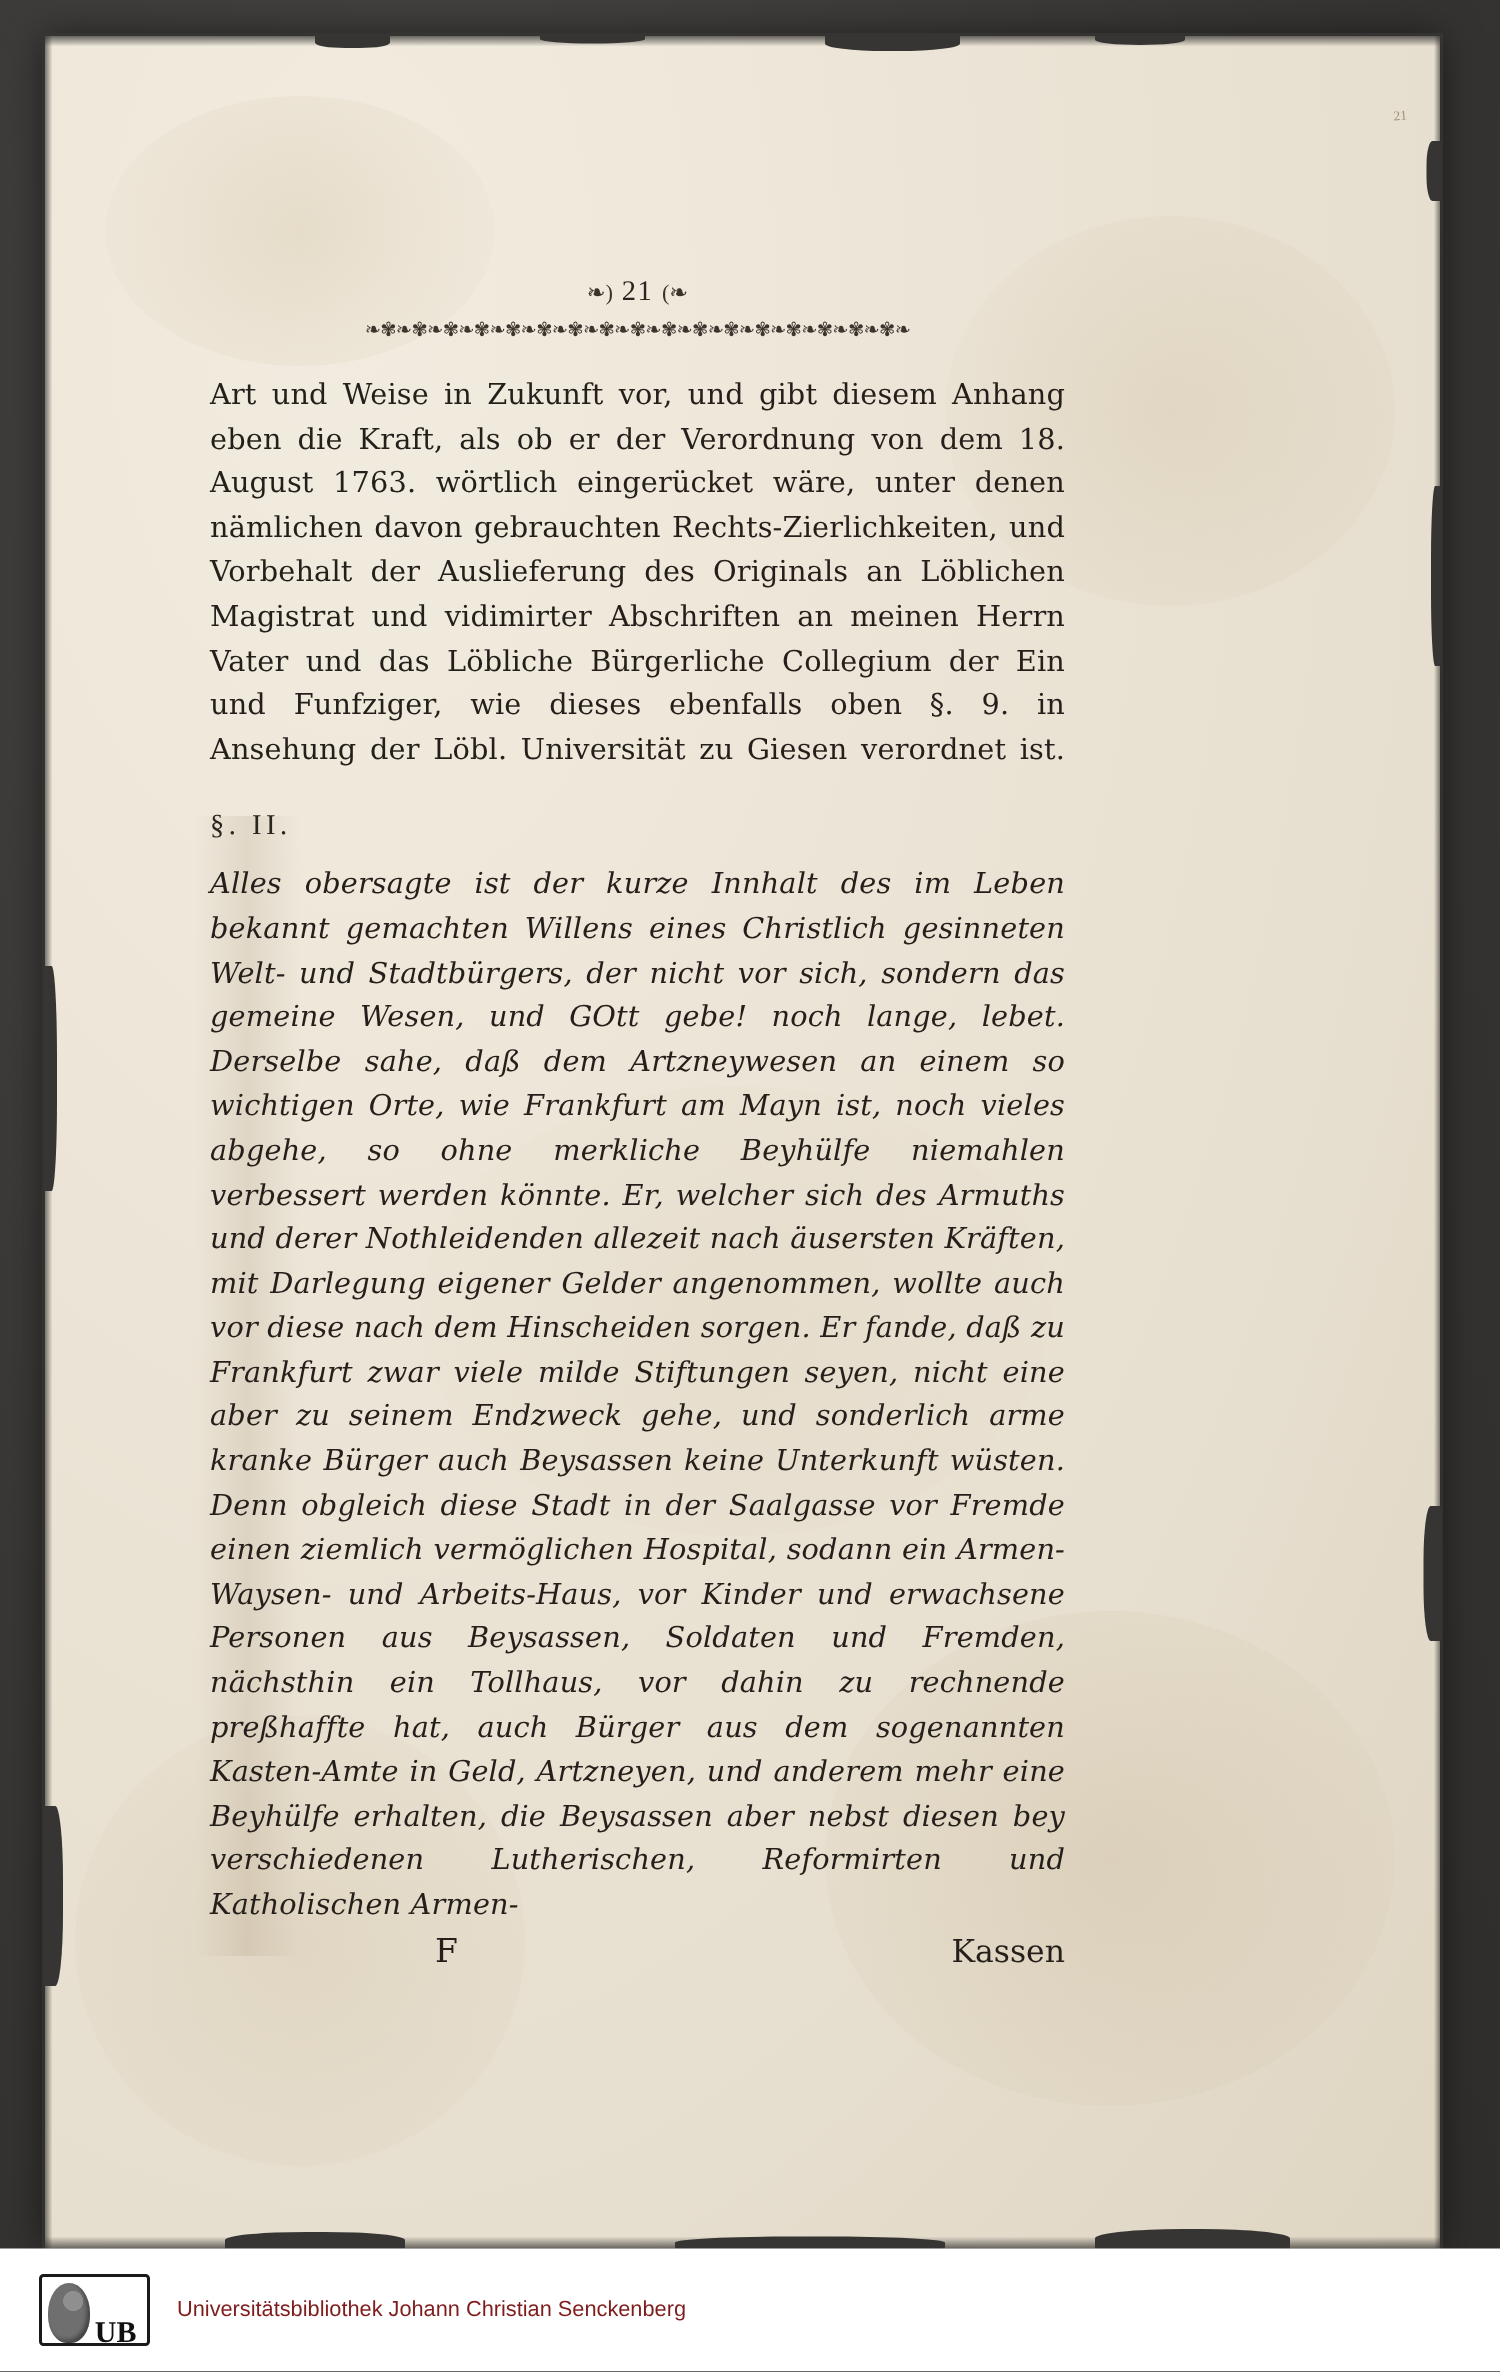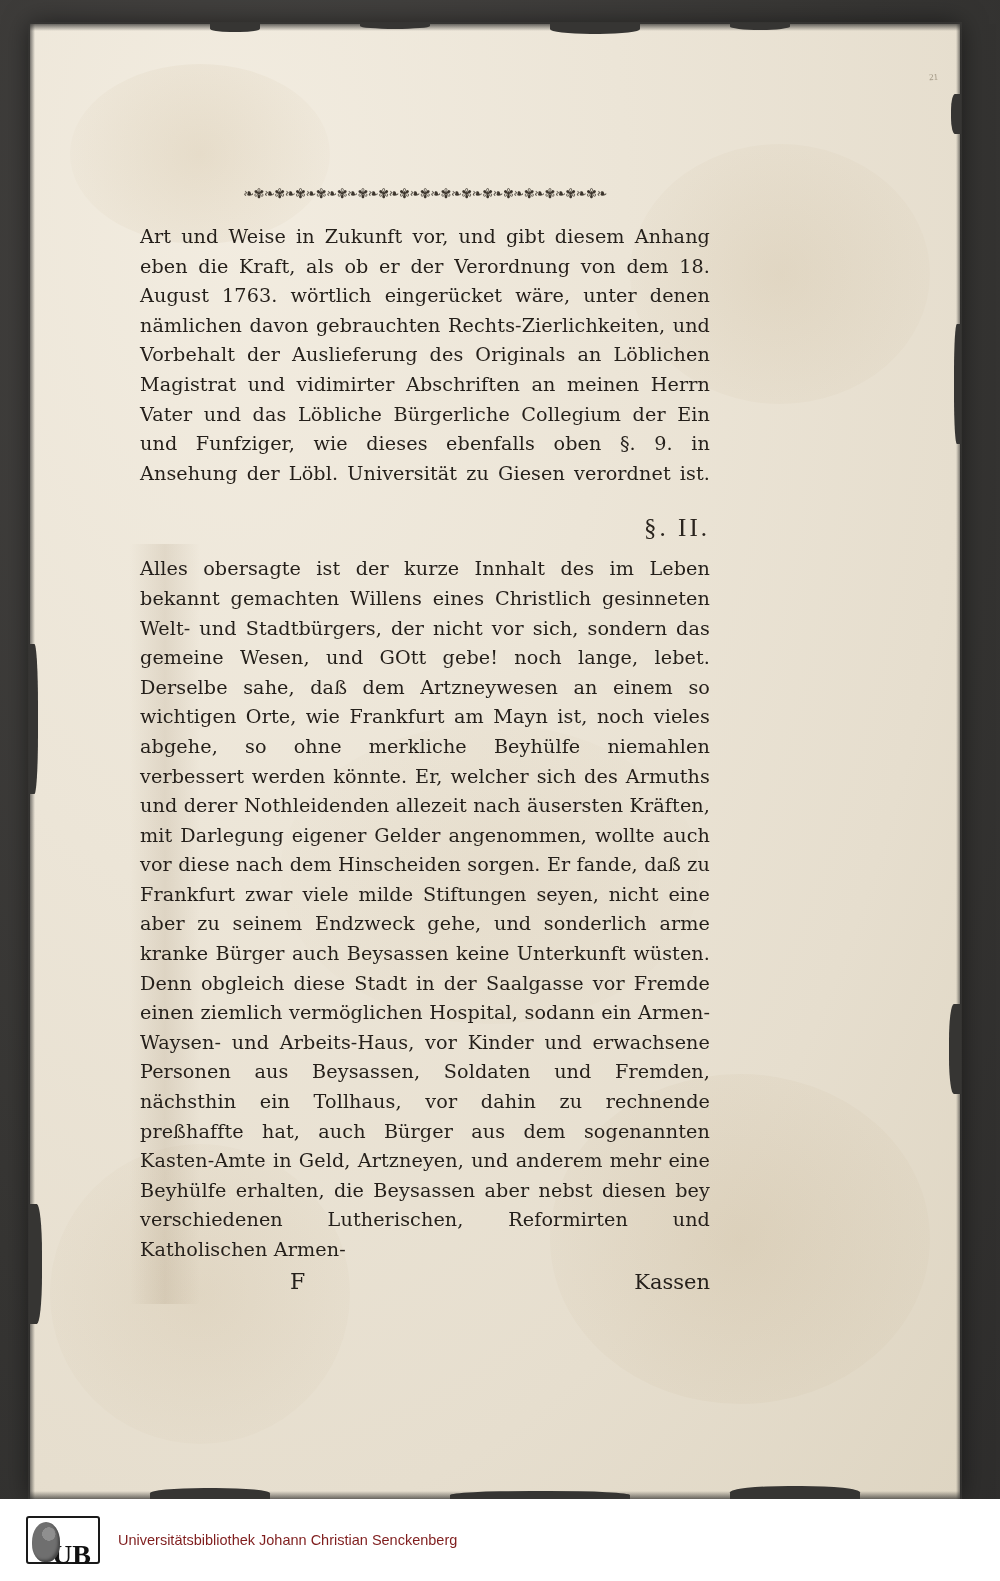--- a/index.html
+++ b/index.html
@@ -113,25 +113,25 @@
     margin: 0 0 4px 0;
     font-family: "DejaVu Serif", serif;
     font-size: 19.2px;
     line-height: 29.6px;
     color: #241f1a;
     text-align: justify;
     text-align-last: justify;
     letter-spacing: 0.1px;
     -webkit-font-smoothing: none;
   }
-  .para.noj { text-align-last: left; }
+  .para.noj { text-align-last: left; font-style: italic; }
 
   .secnum {
-    text-align: right;
-    font-size: 25px;
+    text-align: left;
+    font-size: 19px;
     letter-spacing: 3px;
     margin: 26px 0 12px 0;
     color: #2a241e;
   }
 
   
   .footline {
     display: flex;
     justify-content: space-between;
     align-items: baseline;
@@ -188,21 +188,21 @@
     width: 28px;
     height: 40px;
     border-radius: 50% 50% 45% 45%;
     background:
       radial-gradient(circle at 60% 30%, #8f8f8f 0 20%, #6f6f6f 21% 100%);
     box-shadow: inset -2px -2px 3px rgba(0,0,0,0.4);
   }
   #ub-logo .ub-text {
     font-family: "Liberation Serif", serif;
     font-weight: bold;
-    font-size: 28px;
+    font-size: 20px;
     line-height: 1;
     color: #111;
     padding-right: 7px;
     letter-spacing: 0px;
     margin-top: 30px;
   }
   #credit-text {
     margin-left: 18px;
     font-family: "Liberation Sans", sans-serif;
     font-size: 14.5px;
@@ -235,20 +235,25 @@
   <div class="stain" style="left:520px;top:1050px;width:380px;height:330px;background:radial-gradient(circle,rgba(186,163,124,0.22),rgba(186,163,124,0));"></div>
   <div class="stain" style="left:20px;top:1120px;width:300px;height:300px;background:radial-gradient(circle,rgba(188,166,128,0.18),rgba(188,166,128,0));"></div>
   <div class="stain" style="left:250px;top:700px;width:420px;height:300px;background:radial-gradient(circle,rgba(200,182,150,0.14),rgba(200,182,150,0));"></div>
 
   <div id="showthrough"></div>
 
   <div id="margin-num">21</div>
 
   <div id="content">
 
+    <div class="folio">
+      <span class="orn">❧)</span>
+      <span>21</span>
+      <span class="orn">(❧</span>
+    </div>
 
     <div class="rule">❧✾❧✾❧✾❧✾❧✾❧✾❧✾❧✾❧✾❧✾❧✾❧✾❧✾❧✾❧✾❧✾❧✾❧</div>
 
     <p class="para">Art und Weise in Zukunft vor, und gibt diesem Anhang eben die Kraft, als ob er der Verordnung von dem 18. August 1763. wörtlich eingerücket wäre, unter denen nämlichen davon gebrauchten Rechts-Zierlichkeiten, und Vorbehalt der Auslieferung des Originals an Löblichen Magistrat und vidimirter Abschriften an meinen Herrn Vater und das Löbliche Bürgerliche Collegium der Ein und Funfziger, wie dieses ebenfalls oben §. 9. in Ansehung der Löbl. Universität zu Giesen verordnet ist.</p>
 
     <div class="secnum">§.  II.</div>
 
     <p class="para noj">Alles obersagte ist der kurze Innhalt des im Leben bekannt gemachten Willens eines Christlich gesinneten Welt- und Stadtbürgers, der nicht vor sich, sondern das gemeine Wesen, und GOtt gebe! noch lange, lebet.   Derselbe sahe, daß dem Artzneywesen an einem so wichtigen Orte, wie Frankfurt am Mayn ist, noch vieles abgehe, so ohne merkliche Beyhülfe niemahlen verbessert werden könnte.   Er, welcher sich des Armuths und derer Nothleidenden allezeit nach äusersten Kräften, mit Darlegung eigener Gelder angenommen, wollte auch vor diese nach dem Hinscheiden sorgen.   Er fande, daß zu Frankfurt zwar viele milde Stiftungen seyen, nicht eine aber zu seinem Endzweck gehe, und sonderlich arme kranke Bürger auch Beysassen keine Unterkunft wüsten.   Denn obgleich diese Stadt in der Saalgasse vor Fremde einen ziemlich vermöglichen Hospital, sodann ein Armen-Waysen- und Arbeits-Haus, vor Kinder und erwachsene Personen aus Beysassen, Soldaten und Fremden, nächsthin ein Tollhaus, vor dahin zu rechnende preßhaffte hat, auch Bürger aus dem sogenannten Kasten-Amte in Geld, Artzneyen, und anderem mehr eine Beyhülfe erhalten, die Beysassen aber nebst diesen bey verschiedenen Lutherischen, Reformirten und Katholischen Armen-</p>
 
     <div class="footline">

